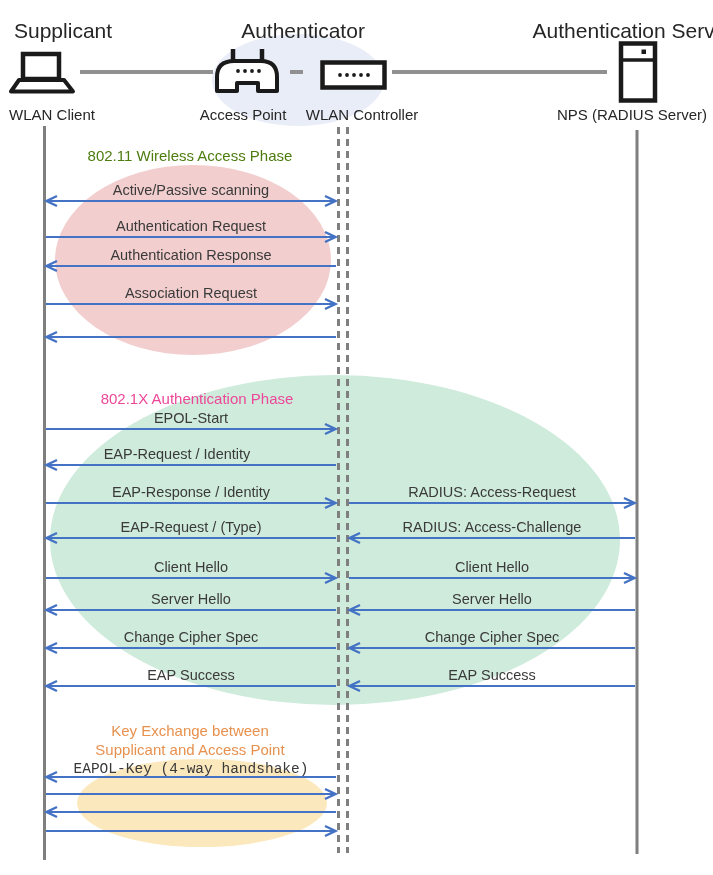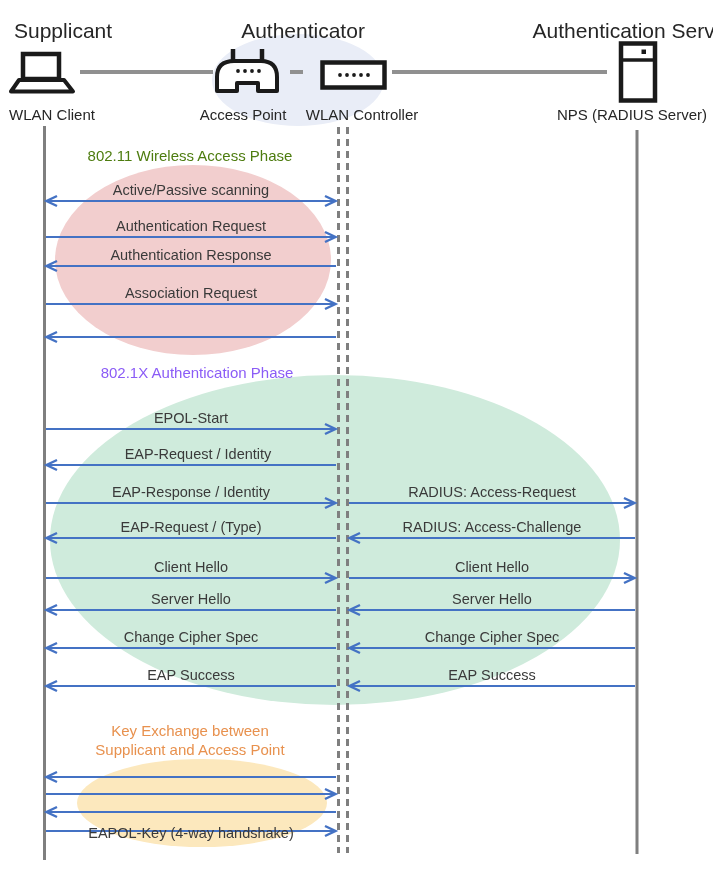--- a/index.html
+++ b/index.html
@@ -169,32 +169,32 @@
 
     <div class="device-label" style="left:-98px">WLAN Client</div>
     <div class="device-label" style="left:93px">Access Point</div>
     <div class="device-label" style="left:212px">WLAN Controller</div>
     <div class="device-label" style="left:482px">NPS (RADIUS Server)</div>
   <div class="msg-label" style="left: 41px; top: 181px;">Active/Passive scanning</div>
       <div class="msg-label" style="left: 41px; top: 217px;">Authentication Request</div>
       <div class="msg-label" style="left: 41px; top: 246px;">Authentication Response</div>
       <div class="msg-label" style="left: 41px; top: 284px;">Association Request</div>
       <div class="msg-label" style="left: 41px; top: 409px;">EPOL-Start</div>
-      <div class="msg-label" style="left: 48px; top: 445px;">EAP-Request / Identity</div>
+      <div class="msg-label" style="left: 27px; top: 445px;">EAP-Request / Identity</div>
       <div class="msg-label" style="left: 41px; top: 483px;">EAP-Response / Identity</div>
       <div class="msg-label" style="left: 342px; top: 483px; text-align: center;">RADIUS: Access-Request</div>
       <div class="msg-label" style="left: 41px; top: 518px;">EAP-Request / (Type)</div>
       <div class="msg-label" style="left: 342px; top: 518px;">RADIUS: Access-Challenge</div>
       <div class="msg-label" style="left: 41px; top: 558px;">Client Hello</div>
       <div class="msg-label" style="left: 342px; top: 558px;">Client Hello</div>
       <div class="msg-label" style="left: 41px; top: 590px;">Server Hello</div>
       <div class="msg-label" style="left: 342px; top: 590px;">Server Hello</div>
       <div class="msg-label" style="left: 41px; top: 628px;">Change Cipher Spec</div>
       <div class="msg-label" style="left: 342px; top: 628px;">Change Cipher Spec</div>
       <div class="msg-label" style="left: 41px; top: 666px;">EAP Success</div>
       <div class="msg-label" style="left: 342px; top: 666px;">EAP Success</div>
-      <div class="msg-label" style="left: 41px; top: 824px;">EAPOL-Key (4-way handshake)</div>
+      <div class="msg-label" style="left: 41px; top: 760px; font-family: Liberation Mono, monospace;">EAPOL-Key (4-way handshake)</div>
       <div class="phase-title" style="color: #4d7c0f; left: 30px; top: 145.5px;">802.11 Wireless Access Phase</div>
-      <div class="phase-title" style="color: #8b5cf6; left: 37px; top: 363px;">802.1X Authentication Phase</div>
+      <div class="phase-title" style="color: #ec4899; left: 37px; top: 389px;">802.1X Authentication Phase</div>
       <div class="phase-title" style="color: rgb(232, 145, 78); left: 30px; top: 721px;">Key Exchange between
 Supplicant and Access Point</div>
     </div>
 </div>
 
 </body></html>

